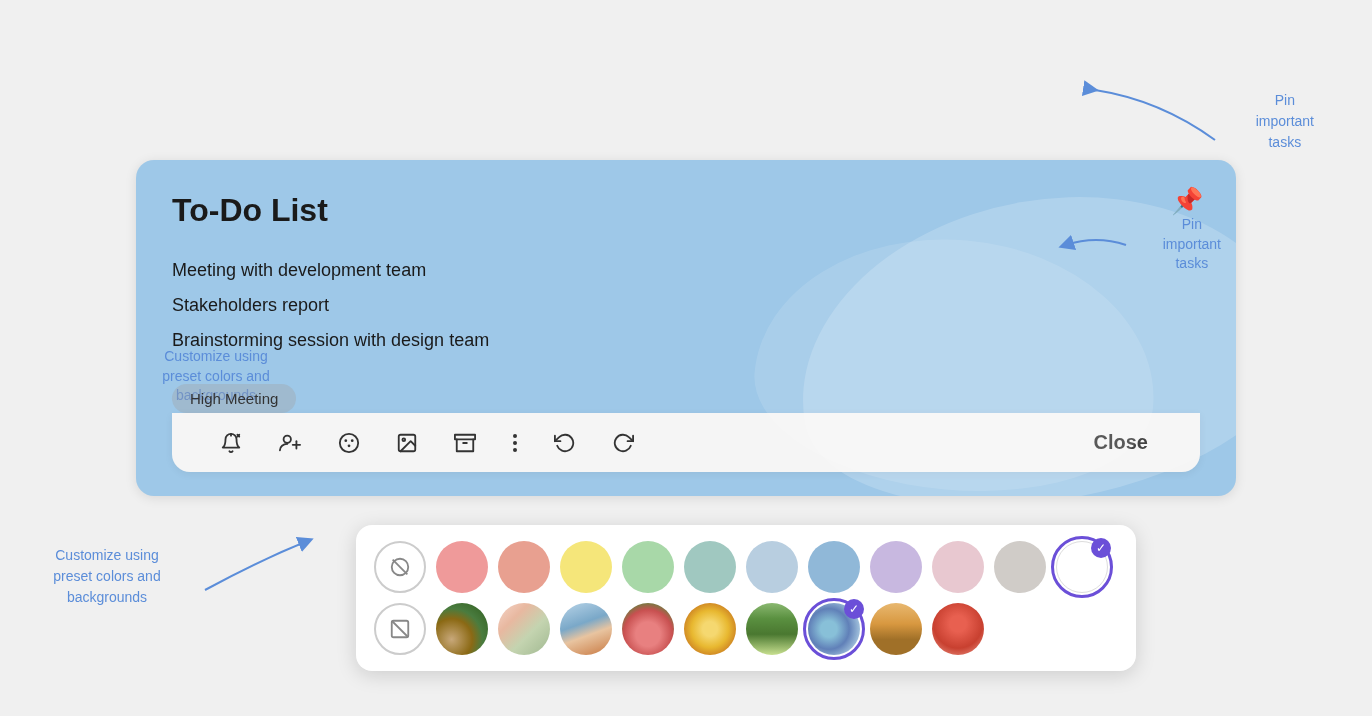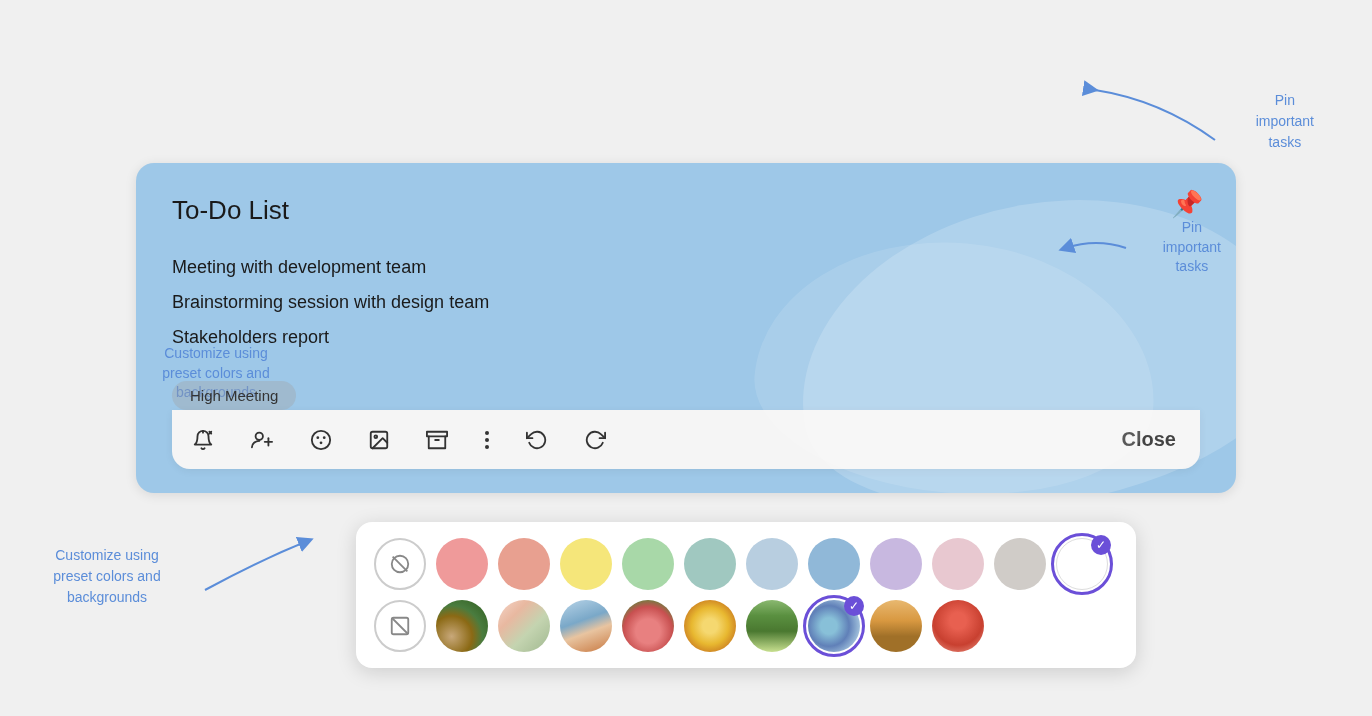--- a/index.html
+++ b/index.html
@@ -50,22 +50,22 @@
       right: 80px;
       top: 80px;
       width: 400px;
       height: 250px;
       background: rgba(255,255,255,0.12);
       border-radius: 50% 50% 50% 50% / 60% 60% 40% 40%;
       transform: rotate(5deg);
     }
 
     .card-title {
-      font-size: 26px;
-      font-weight: 400;
+      font-size: 32px;
+      font-weight: 700;
       color: #1a1a1a;
       margin-bottom: 28px;
       position: relative;
       z-index: 1;
     }
 
     .task-list {
       list-style: none;
       position: relative;
       z-index: 1;
@@ -107,21 +107,21 @@
       z-index: 1;
     }
 
     
     .toolbar {
       background: #f5f5f5;
       border-bottom-left-radius: 18px;
       border-bottom-right-radius: 18px;
       display: flex;
       align-items: center;
-      padding: 14px 16px;
+      padding: 14px 44px;
       gap: 28px;
       box-shadow: 0 2px 8px rgba(0,0,0,0.06);
     }
 
     .toolbar-icon {
       font-size: 22px;
       color: #333;
       cursor: pointer;
       background: none;
       border: none;
@@ -298,22 +298,22 @@
 
     
     <button class="pin-button" title="Pin">
       <span class="pin-icon">📌</span>
     </button>
 
     <h2 class="card-title">To-Do List</h2>
 
     <ul class="task-list">
       <li>Meeting with development team</li>
+      <li>Stakeholders report</li>
       <li>Brainstorming session with design team</li>
-      <li>Stakeholders report</li>
     </ul>
 
     <span class="priority-tag">High Meeting</span>
 
     
     <div class="toolbar">
       <button class="toolbar-icon" title="Add reminder">
         <svg width="22" height="22" viewBox="0 0 24 24" fill="none" stroke="#333" stroke-width="2" stroke-linecap="round" stroke-linejoin="round">
           <path d="M18 8A6 6 0 0 0 6 8c0 7-3 9-3 9h18s-3-2-3-9"></path>
           <path d="M13.73 21a2 2 0 0 1-3.46 0"></path>

